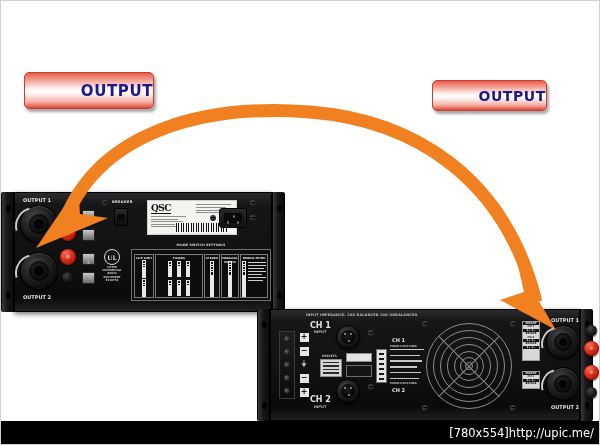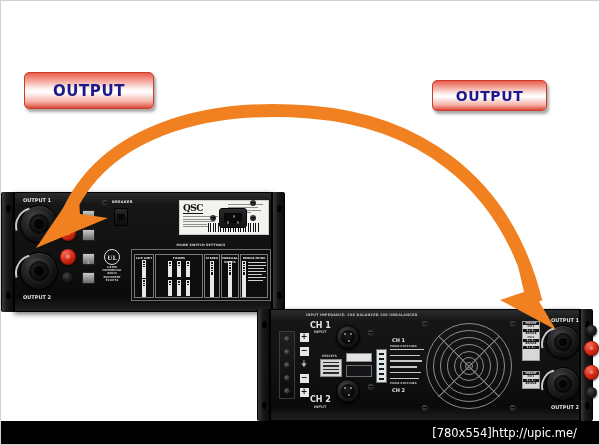--- a/index.html
+++ b/index.html
@@ -32,21 +32,21 @@
       linear-gradient(to bottom,#e8插 0,#fff 0) ,
       linear-gradient(to bottom,#f4apsed 0,#fff 0);
     display:flex;align-items:center;justify-content:center;
   }
   .outbox{
     background:linear-gradient(to bottom,#e95b4b 0%,#f08a7c 14%,#fdf3f1 45%,#ffffff 55%,#f6b2a8 82%,#dd4b38 100%);
     box-shadow:2px 3px 3px rgba(0,0,0,.35);
     border:1px solid #c83d2b;
   }
   .outbox .lbl{
-    display:block;width:100%;text-align:center;
+    display:block;width:100%;text-align:right;
     font-size:15px;font-weight:bold;color:#1a1a8c;letter-spacing:.6px;
   }
   #outbox-left{left:24px;top:72px;width:130px;height:37px;}
   #outbox-right{left:432px;top:80px;width:115px;height:31px;}
   #outbox-right .lbl{font-size:14px;}
 
   
   #arrow-svg{position:absolute;left:0;top:0;width:600px;height:445px;z-index:14;pointer-events:none;}
 
   
@@ -235,21 +235,21 @@
   }
   .preset b{display:block;font-size:2.6px;color:#111;text-align:center;line-height:3.4px;}
   .preset .dark{background:#151517;color:#e8e8e8;}
 
   
   #watermark-bar{
     position:absolute;left:0;bottom:0;width:600px;height:24px;background:#000;z-index:55;
     display:flex;align-items:center;justify-content:flex-end;
   }
   #watermark-bar .wm{
-    color:#ffffff;font-size:11.5px;padding-right:23px;white-space:nowrap;
+    color:#ffffff;font-size:11.5px;padding-right:6px;white-space:nowrap;
     font-family:"DejaVu Sans","Liberation Sans",sans-serif;
   }
 </style>
 </head>
 <body>
 
 <div id="stage">
 
 
   <div class="outbox" id="outbox-left">
@@ -289,21 +289,21 @@
       <div style="position:absolute;left:2px;top:19px;width:13px;height:12px;background:linear-gradient(to bottom,#c9c9c9,#6a6a6c);border:1px solid #222;box-sizing:border-box;border-radius:1px;"></div>
       <div style="position:absolute;left:2px;top:43px;width:13px;height:12px;background:linear-gradient(to bottom,#c9c9c9,#6a6a6c);border:1px solid #222;box-sizing:border-box;border-radius:1px;"></div>
       <div style="position:absolute;left:2px;top:62px;width:13px;height:12px;background:linear-gradient(to bottom,#c9c9c9,#6a6a6c);border:1px solid #222;box-sizing:border-box;border-radius:1px;"></div>
       <div class="panel-txt micro" style="left:7px;top:6px;font-size:4px;">1</div>
       <div class="panel-txt micro" style="left:7px;top:50px;font-size:4px;">2</div>
     </div>
 
     <div class="panel-txt" style="left:98px;top:8px;font-size:3.6px;letter-spacing:.3px;">BREAKER</div>
     <div class="breaker" style="left:100px;top:16px;width:14px;height:18px;"></div>
 
-    <div class="spec-label" style="left:133px;top:8px;width:90px;height:35px;margin-left:32px;">
+    <div class="spec-label" style="left:133px;top:8px;width:90px;height:35px;">
       <div class="qsc-logo">QSC</div>
       <div class="lbl-lines" style="top:15px;width:44px;">
         <i style="width:80%"></i>
           <i style="width:62%"></i>
           <i style="width:72%"></i>
           <i style="width:55%"></i>
           <i style="width:68%"></i>
       </div>
       <div class="lbl-right">
         <i style="width:92%"></i>

